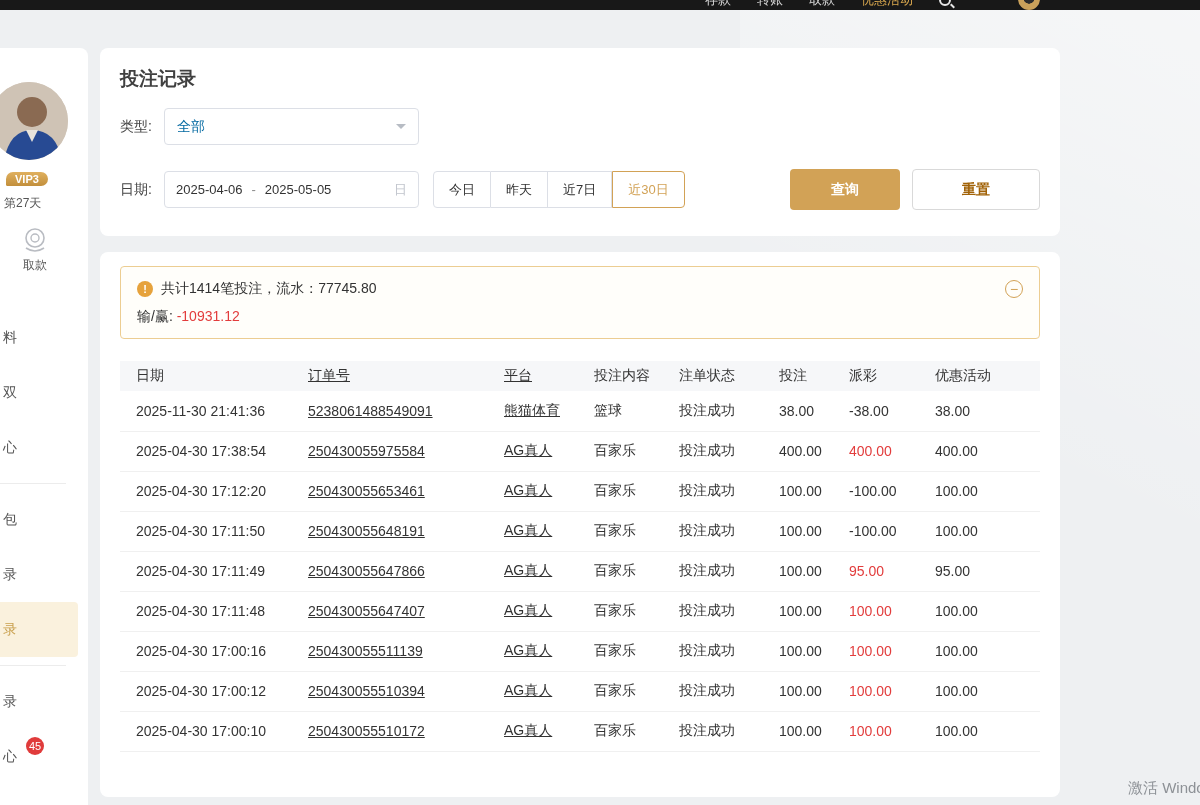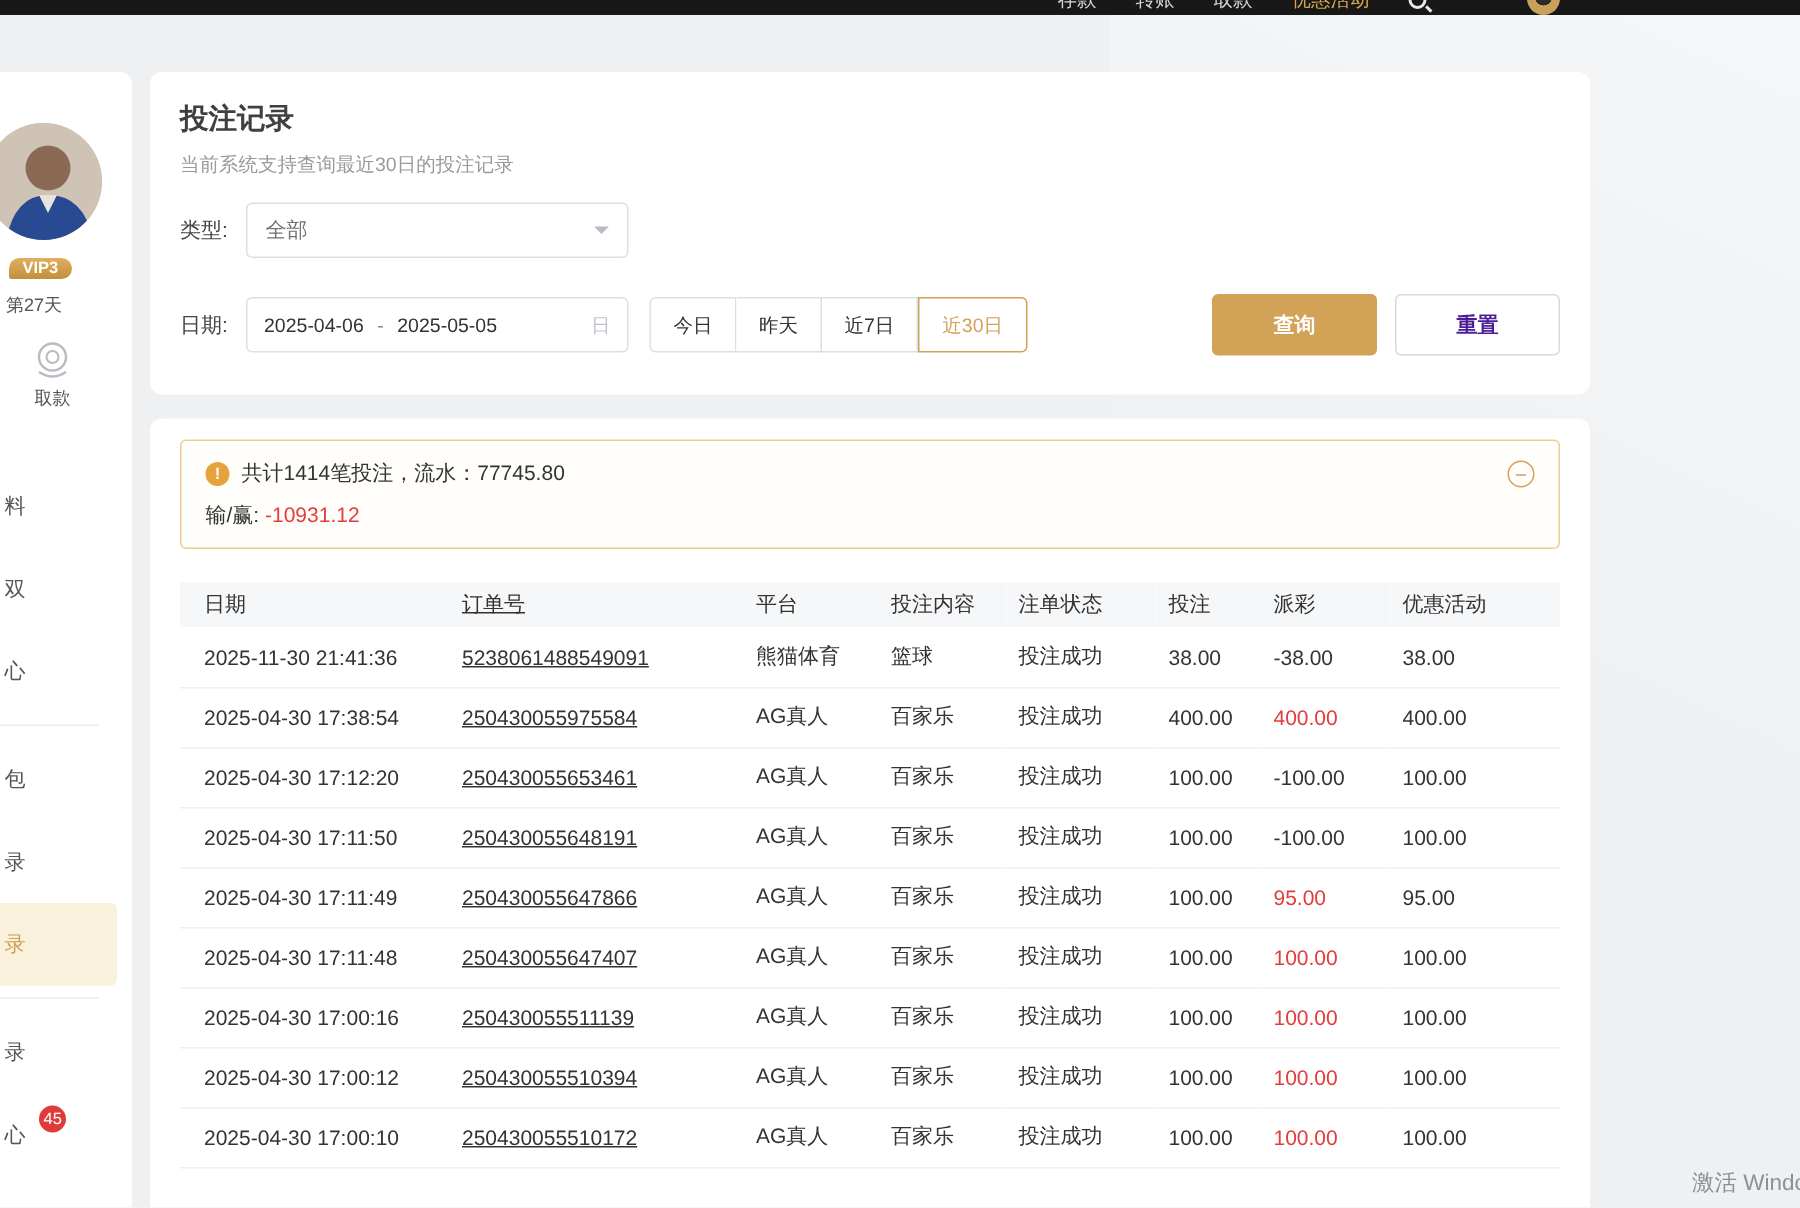--- a/index.html
+++ b/index.html
@@ -37,56 +37,56 @@
   
   .main { position:absolute; left:100px; top:48px; width:960px; z-index:2; }
   .card { background:#fff; border-radius:8px; }
   .filter-card { padding:18px 20px 26px; }
   .page-title { font-size:19px; font-weight:bold; color:#404040; }
   .subtitle { margin-top:9px; font-size:13px; color:#9a9a9a; }
   .filter-row { display:flex; align-items:center; margin-top:16px; }
   .filter-row + .filter-row { margin-top:24px; }
   .filter-label { width:44px; font-size:14px; color:#444; flex:none; }
   .select-box { width:255px; height:37px; border:1px solid #dcdfe6; border-radius:4px; display:flex; align-items:center;
-    justify-content:space-between; padding:0 12px; font-size:14px; color:#737373; background:#fff; cursor:pointer; }
+    justify-content:space-between; padding:0 12px; font-size:14px; color:#0369a1; background:#fff; cursor:pointer; }
   .chevron { width:0; height:0; border-left:5px solid transparent; border-right:5px solid transparent; border-top:5px solid #b7bcc4; }
   .date-box { width:255px; height:37px; border:1px solid #dcdfe6; border-radius:4px; display:flex; align-items:center;
     padding:0 11px; font-size:13px; color:#333; gap:9px; background:#fff; cursor:pointer; }
   .date-sep { color:#8a8a8a; }
   .calendar-icon { margin-left:auto; color:#c0c4cc; font-size:13px; }
   .quick-group { display:flex; margin-left:14px; }
   .quick-btn { height:37px; padding:0 15px; background:#fff; border:1px solid #dcdfe6; border-left:none; font-size:13px;
     color:#333; cursor:pointer; font-family:inherit; }
   .quick-btn:first-child { border-left:1px solid #dcdfe6; border-radius:4px 0 0 4px; }
   .quick-btn:last-child { border-radius:0 4px 4px 0; }
   .quick-btn.active { color:#d2a256; border:1px solid #d2a256; }
   .action-group { margin-left:auto; display:flex; gap:12px; }
   .btn-primary { width:110px; height:41px; background:#d2a256; color:#fff; border:none; border-radius:4px; font-size:14px;
     font-weight:bold; cursor:pointer; font-family:inherit; }
-  .btn-plain { width:110px; height:41px; background:#fff; color:#4c1d95; border:1px solid #d9d9d9; border-radius:4px; font-size:14px;
+  .btn-plain { width:128px; height:41px; background:#fff; color:#a16207; border:1px solid #d9d9d9; border-radius:4px; font-size:14px;
     font-weight:bold; cursor:pointer; font-family:inherit; }
 
   .table-card { margin-top:16px; padding:14px 20px 0; height:545px; overflow:hidden; }
   .summary { border:1px solid #eccd92; background:#fffefa; border-radius:4px; padding:13px 16px 12px; position:relative; }
   .summary-line1 { display:flex; align-items:center; gap:8px; font-size:14px; color:#333; }
   .info-icon { width:16px; height:16px; border-radius:50%; background:#e6a23c; color:#fff; font-size:11px; font-weight:bold;
     display:flex; align-items:center; justify-content:center; flex:none; }
   .collapse-icon { position:absolute; right:16px; top:13px; width:18px; height:18px; border:1px solid #d2a256; border-radius:50%;
     color:#d2a256; display:flex; align-items:center; justify-content:center; font-size:14px; line-height:1; cursor:pointer; }
   .summary-line2 { margin-top:10px; font-size:14px; color:#333; }
   .red { color:#e23c3c; }
 
   table { width:100%; border-collapse:collapse; margin-top:22px; table-layout:fixed; }
   thead th { background:#f6f7f9; height:30px; font-size:14px; font-weight:normal; color:#333; text-align:left; padding:0 8px;
     white-space:nowrap; overflow:hidden; }
   tbody td { height:40px; font-size:14px; color:#333; padding:0 8px; border-bottom:1px solid #f0f0f0; white-space:nowrap; overflow:hidden; }
   th:first-child, td:first-child { padding-left:16px; }
   th:nth-child(1), td:nth-child(1) { width:180px; }
   th:nth-child(2), td:nth-child(2) { width:196px;text-decoration:underline; }
-  th:nth-child(3), td:nth-child(3) { width:90px; }
+  th:nth-child(3), td:nth-child(3) { width:90px;text-decoration:underline; }
   th:nth-child(4), td:nth-child(4) { width:85px; }
   th:nth-child(5), td:nth-child(5) { width:100px; }
   th:nth-child(6), td:nth-child(6) { width:70px; }
   th:nth-child(7), td:nth-child(7) { width:86px; }
 
   .watermark { position:absolute; left:1128px; top:779px; font-size:15px; color:#8d9196; white-space:nowrap; z-index:3; }
 </style>
 </head>
 <body>
 
@@ -152,21 +152,20 @@
           <span>心</span>
           <span class="side-badge">45</span>
         </div>
       </div>
   </div>
 
   <div class="main">
 
     <div class="card filter-card">
       <div class="page-title">投注记录</div>
-      <div class="subtitle">当前系统支持查询最近30日的投注记录</div>
 
       <div class="filter-row">
         <span class="filter-label">类型:</span>
         <div class="select-box">
           <span>全部</span>
           <span class="chevron"></span>
         </div>
       </div>
 
       <div class="filter-row">

